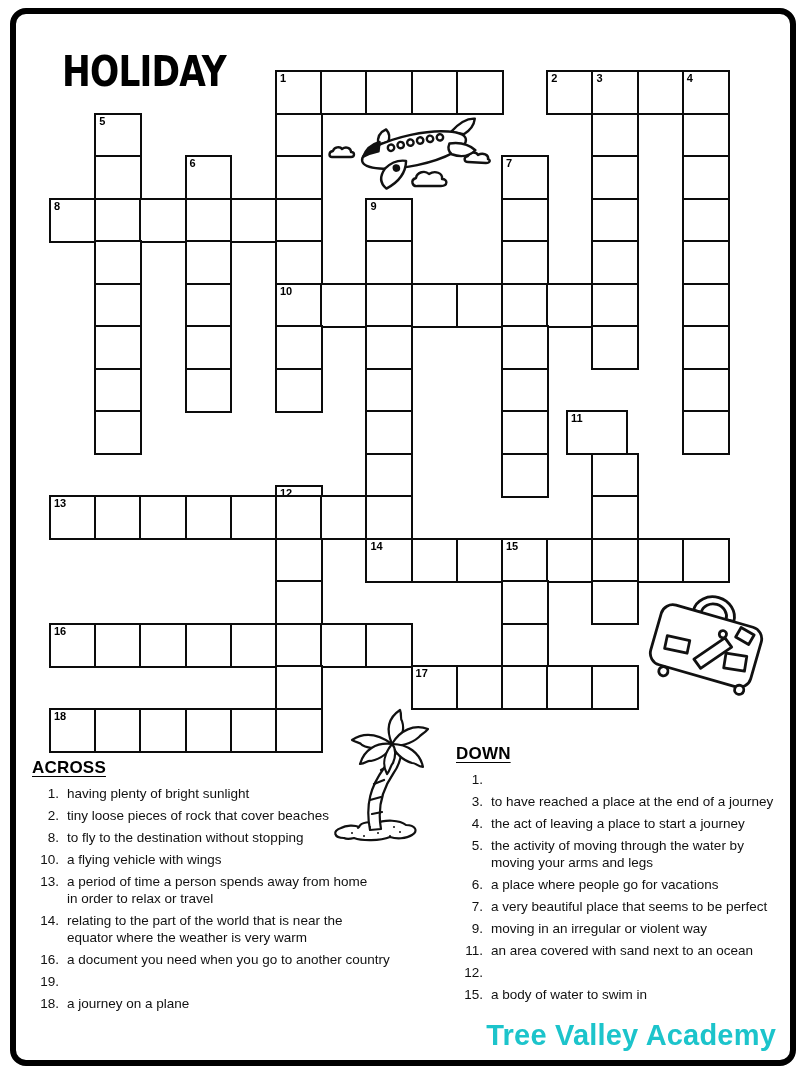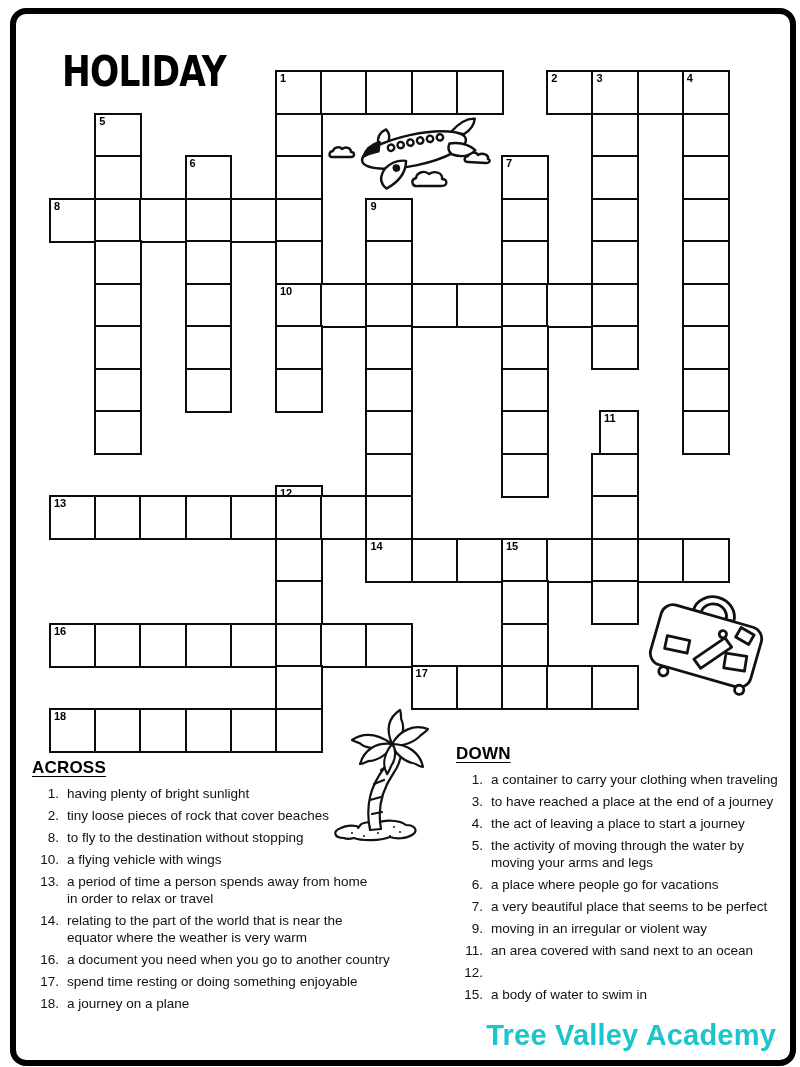--- a/index.html
+++ b/index.html
@@ -115,21 +115,21 @@
     <div class="cell" style="left: 681.8px; top: 325px; width: 47.8px; height: 45.1px;"></div>
     <div class="cell" style="left: 94.2px; top: 367.5px; width: 47.8px; height: 45.1px;"></div>
     <div class="cell" style="left: 184.6px; top: 367.5px; width: 47.8px; height: 45.1px;"></div>
     <div class="cell" style="left: 275px; top: 367.5px; width: 47.8px; height: 45.1px;"></div>
     <div class="cell" style="left: 365.4px; top: 367.5px; width: 47.8px; height: 45.1px;"></div>
     <div class="cell" style="left: 501px; top: 367.5px; width: 47.8px; height: 45.1px;"></div>
     <div class="cell" style="left: 681.8px; top: 367.5px; width: 47.8px; height: 45.1px;"></div>
     <div class="cell" style="left: 94.2px; top: 410px; width: 47.8px; height: 45.1px;"></div>
     <div class="cell" style="left: 365.4px; top: 410px; width: 47.8px; height: 45.1px;"></div>
     <div class="cell" style="left: 501px; top: 410px; width: 47.8px; height: 45.1px;"></div>
-    <div class="cell" style="left: 599px; top: 410px; width: 40px; height: 45.1px;">
+    <div class="cell" style="left: 566px; top: 410px; width: 62px; height: 45.1px;">
       <span class="num">11</span>
     </div>
     <div class="cell" style="left: 681.8px; top: 410px; width: 47.8px; height: 45.1px;"></div>
     <div class="cell" style="left: 275px; top: 452.5px; width: 47.8px; height: 45.1px; margin-top: 32px;">
       <span class="num">12</span>
     </div>
     <div class="cell" style="left: 365.4px; top: 452.5px; width: 47.8px; height: 45.1px;"></div>
     <div class="cell" style="left: 501px; top: 452.5px; width: 47.8px; height: 45.1px;"></div>
     <div class="cell" style="left: 591.4px; top: 452.5px; width: 47.8px; height: 45.1px;"></div>
     <div class="cell" style="left: 49px; top: 495px; width: 47.8px; height: 45.1px;">
@@ -276,36 +276,34 @@
       <li>
         <span class="cnum">14.</span>
         <span class="ctext">relating to the part of the world that is near the
 equator where the weather is very warm</span>
       </li>
       <li>
         <span class="cnum">16.</span>
         <span class="ctext">a document you need when you go to another country</span>
       </li>
       <li>
-        <span class="cnum">17.</span>
-        <span class="ctext">spend time resting or doing something enjoyable</span>
+        <span class="cnum">19.</span>
       </li>
       <li>
         <span class="cnum">18.</span>
         <span class="ctext">a journey on a plane</span>
       </li>
     </ol>
 </div>
 
 <div id="down" class="clues">
   <h2>DOWN</h2>
   <ol>
       <li>
         <span class="cnum">1.</span>
-        <span class="ctext">a container to carry your clothing when traveling</span>
       </li>
       <li>
         <span class="cnum">3.</span>
         <span class="ctext">to have reached a place at the end of a journey</span>
       </li>
       <li>
         <span class="cnum">4.</span>
         <span class="ctext">the act of leaving a place to start a journey</span>
       </li>
       <li>

